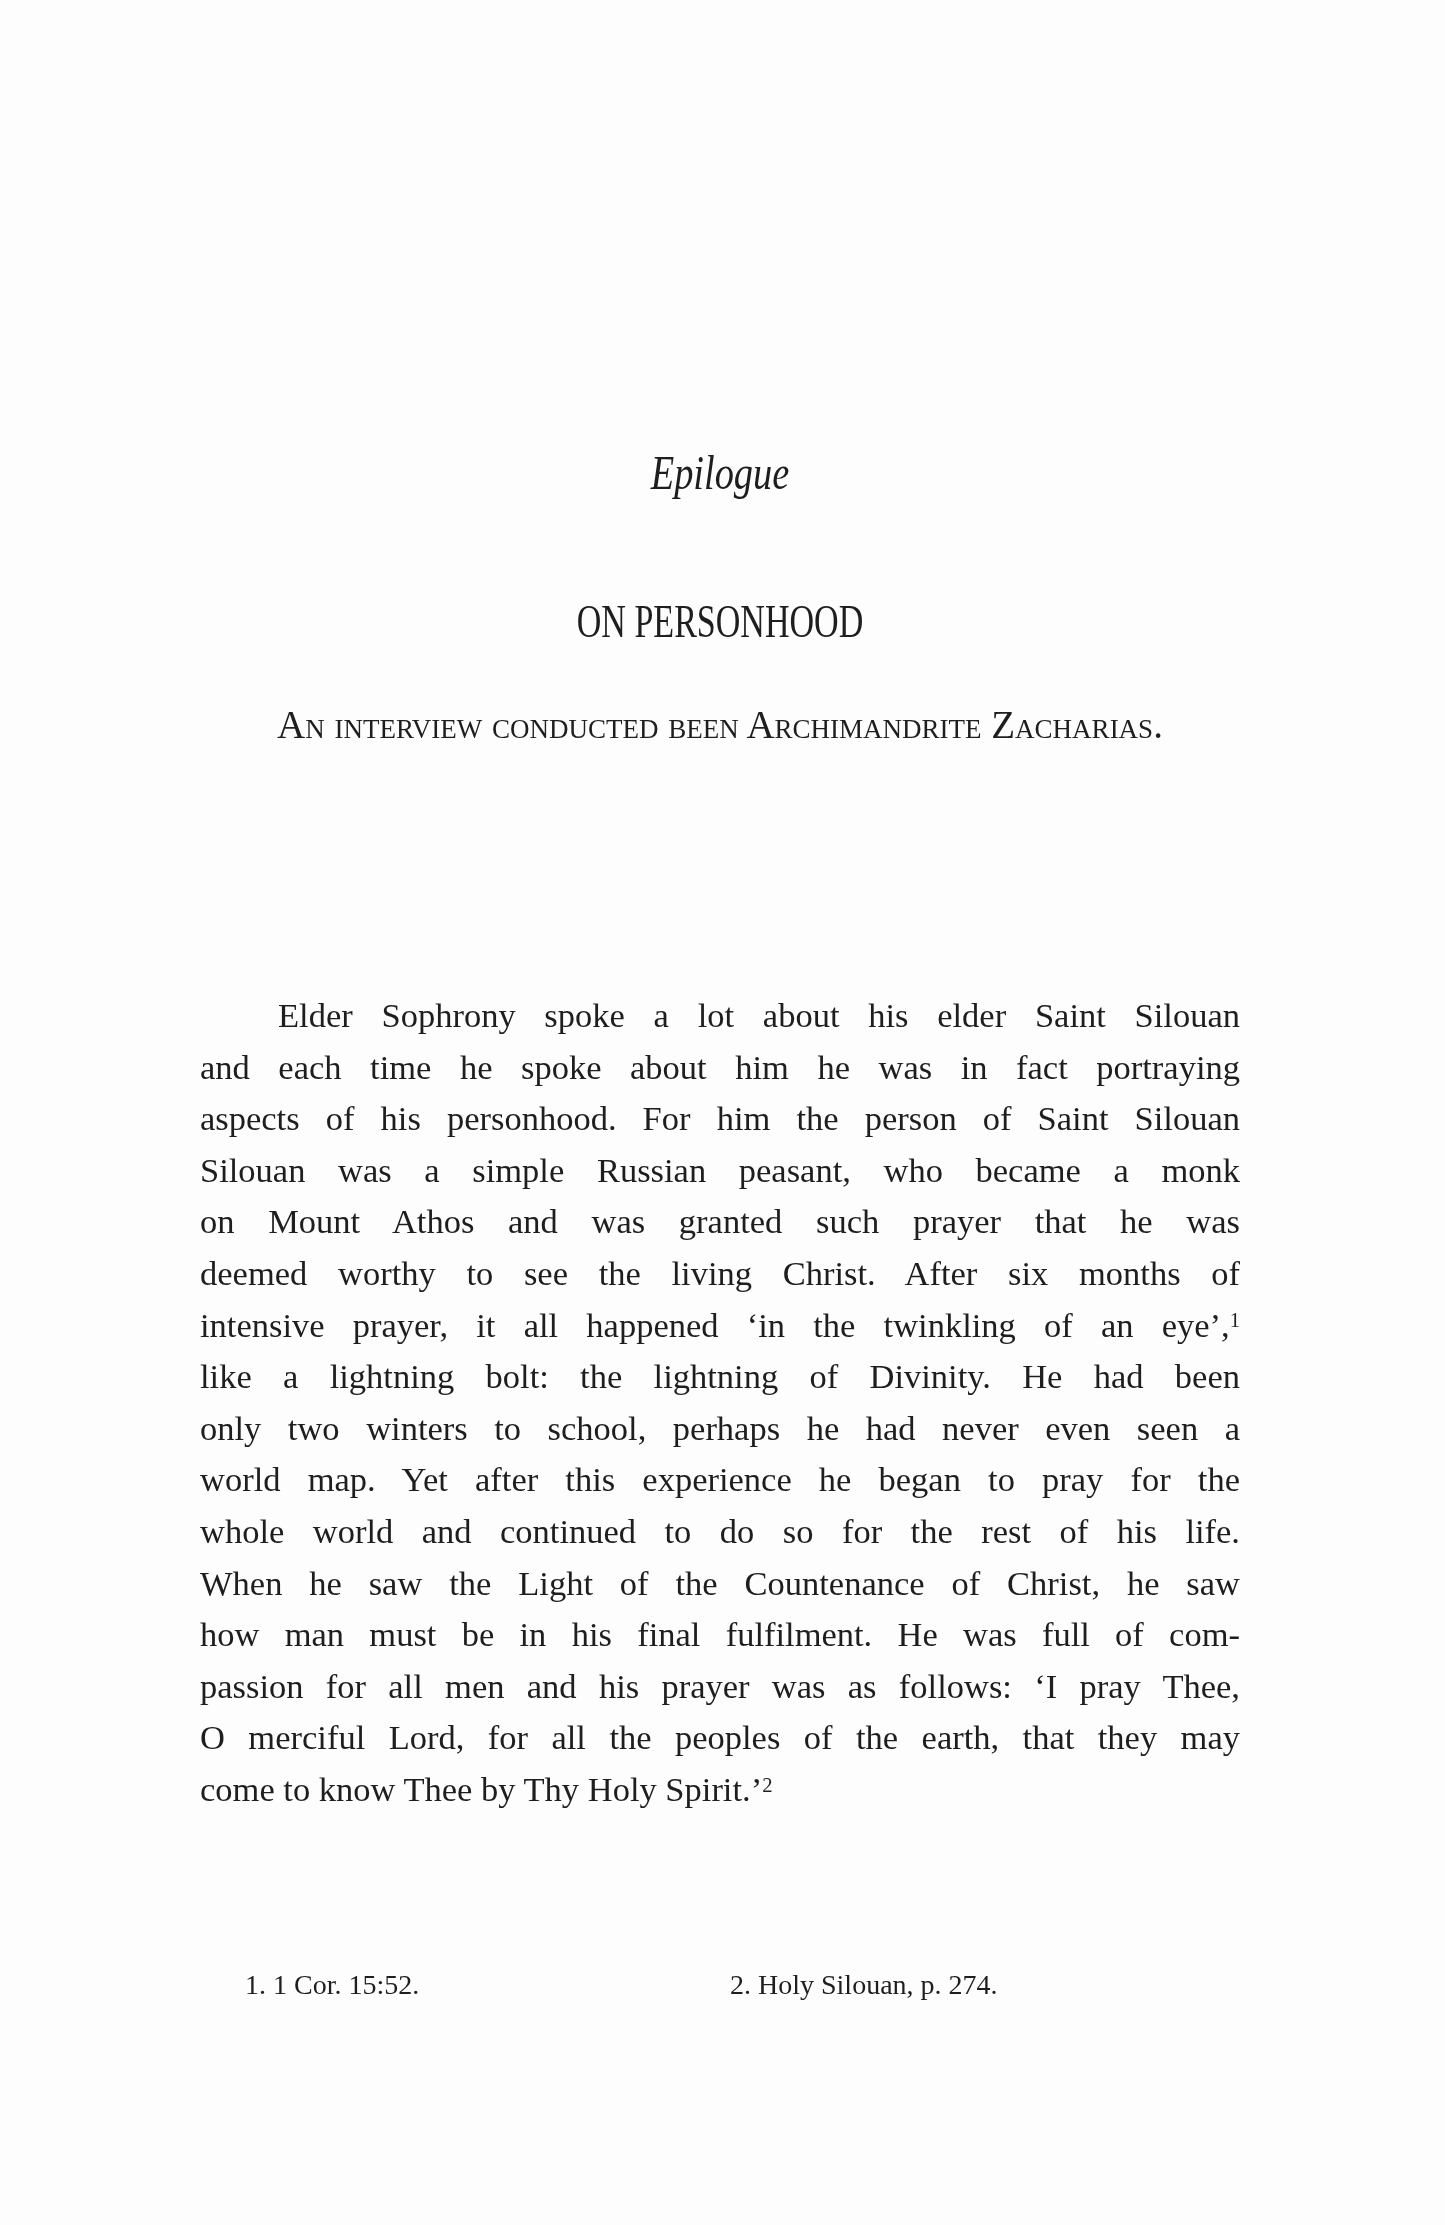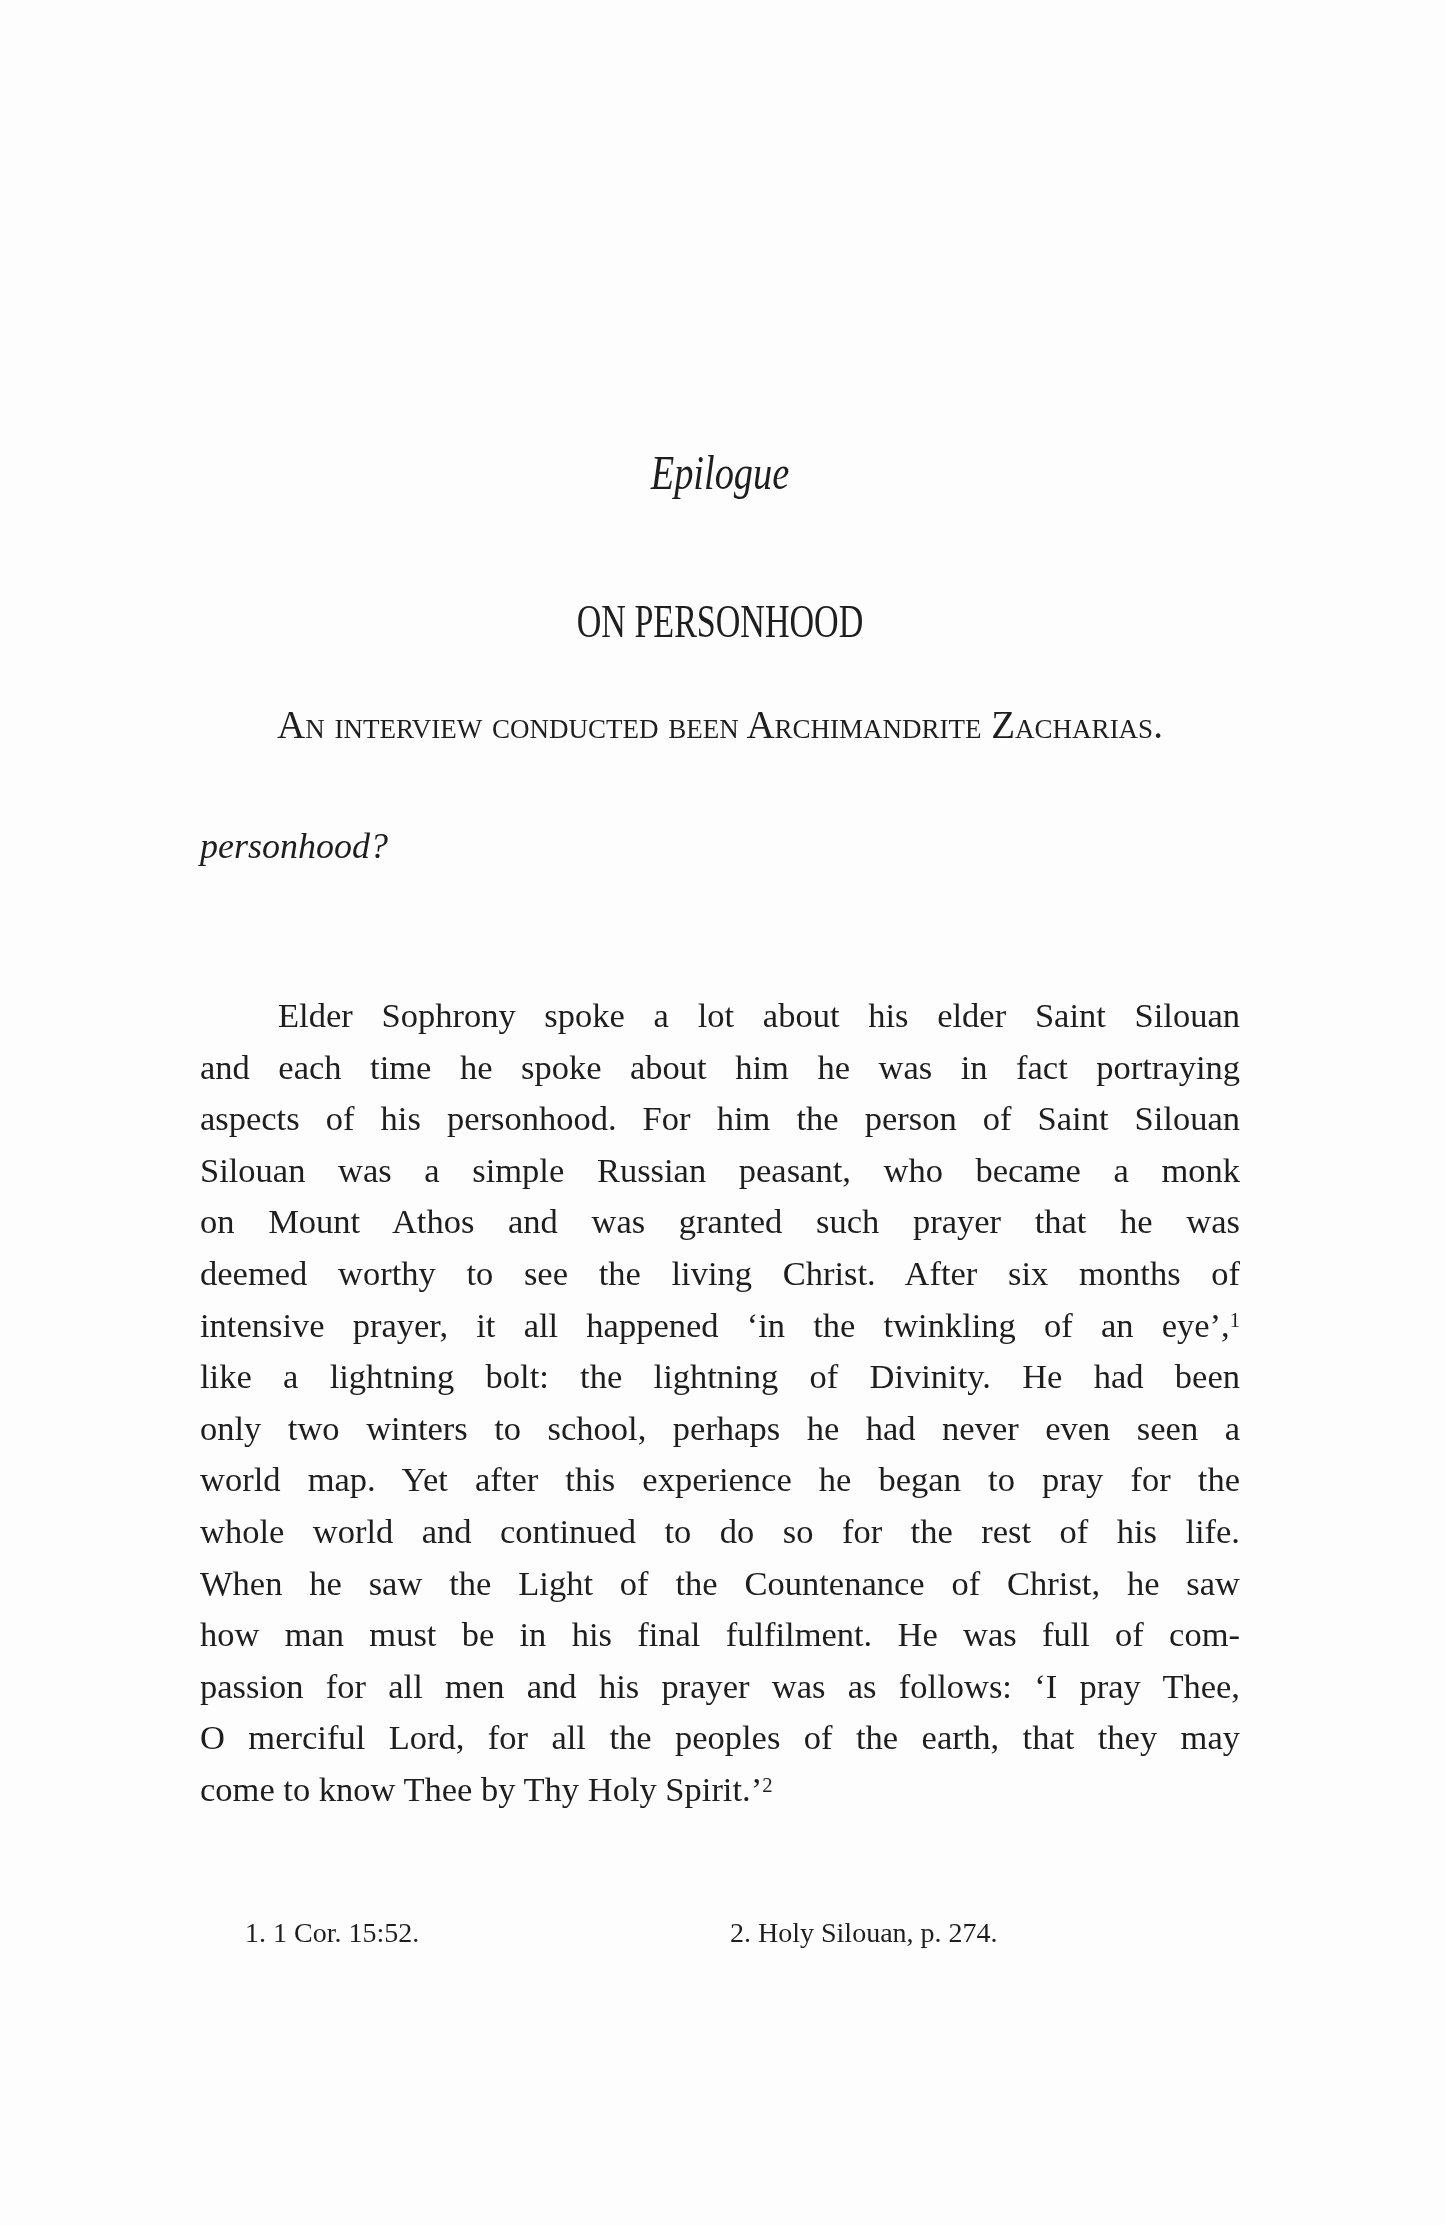--- a/index.html
+++ b/index.html
@@ -69,42 +69,41 @@
     width:962px;
   }
   sup{
     font-size:0.60em;
     line-height:0;
     position:relative;
     top:-0.45em;
     vertical-align:baseline;
   }
   .footnotes{
-    position:absolute;top:1908px;left:0;
+    position:absolute;top:1960px;left:0;
     width:1040px;height:60px;
     font-size:28px;line-height:50px;
   }
   .footnote{position:absolute;white-space:nowrap;}
   .footnote-1{left:45px;}
   .footnote-2{left:530px;}
 </style>
 </head>
 <body>
 
 <div class="page">
   <div class="column">
 
     <div class="chapter-title">Epilogue</div>
 
     <div class="section-heading">ON PERSONHOOD</div>
 
     <div class="byline">An interview conducted been Archimandrite Zacharias.</div>
 
     <div class="question">
-        <div class="tline"><span>personhood?</span></div>
       </div>
 
     <div class="answer">
         <div class="tline indent just"><span>Elder Sophrony spoke a lot about his elder Saint Silouan</span></div>
         <div class="tline just"><span>and each time he spoke about him he was in fact portraying</span></div>
         <div class="tline just"><span>aspects of his personhood. For him the person of Saint Silouan</span></div>
         <div class="tline just"><span>Silouan was a simple Russian peasant, who became a monk</span></div>
         <div class="tline just"><span>on Mount Athos and was granted such prayer that he was</span></div>
         <div class="tline just"><span>deemed worthy to see the living Christ. After six months of</span></div>
         <div class="tline just"><span>intensive prayer, it all happened ‘in the twinkling of an eye’,</span><sup>1</sup></div>

